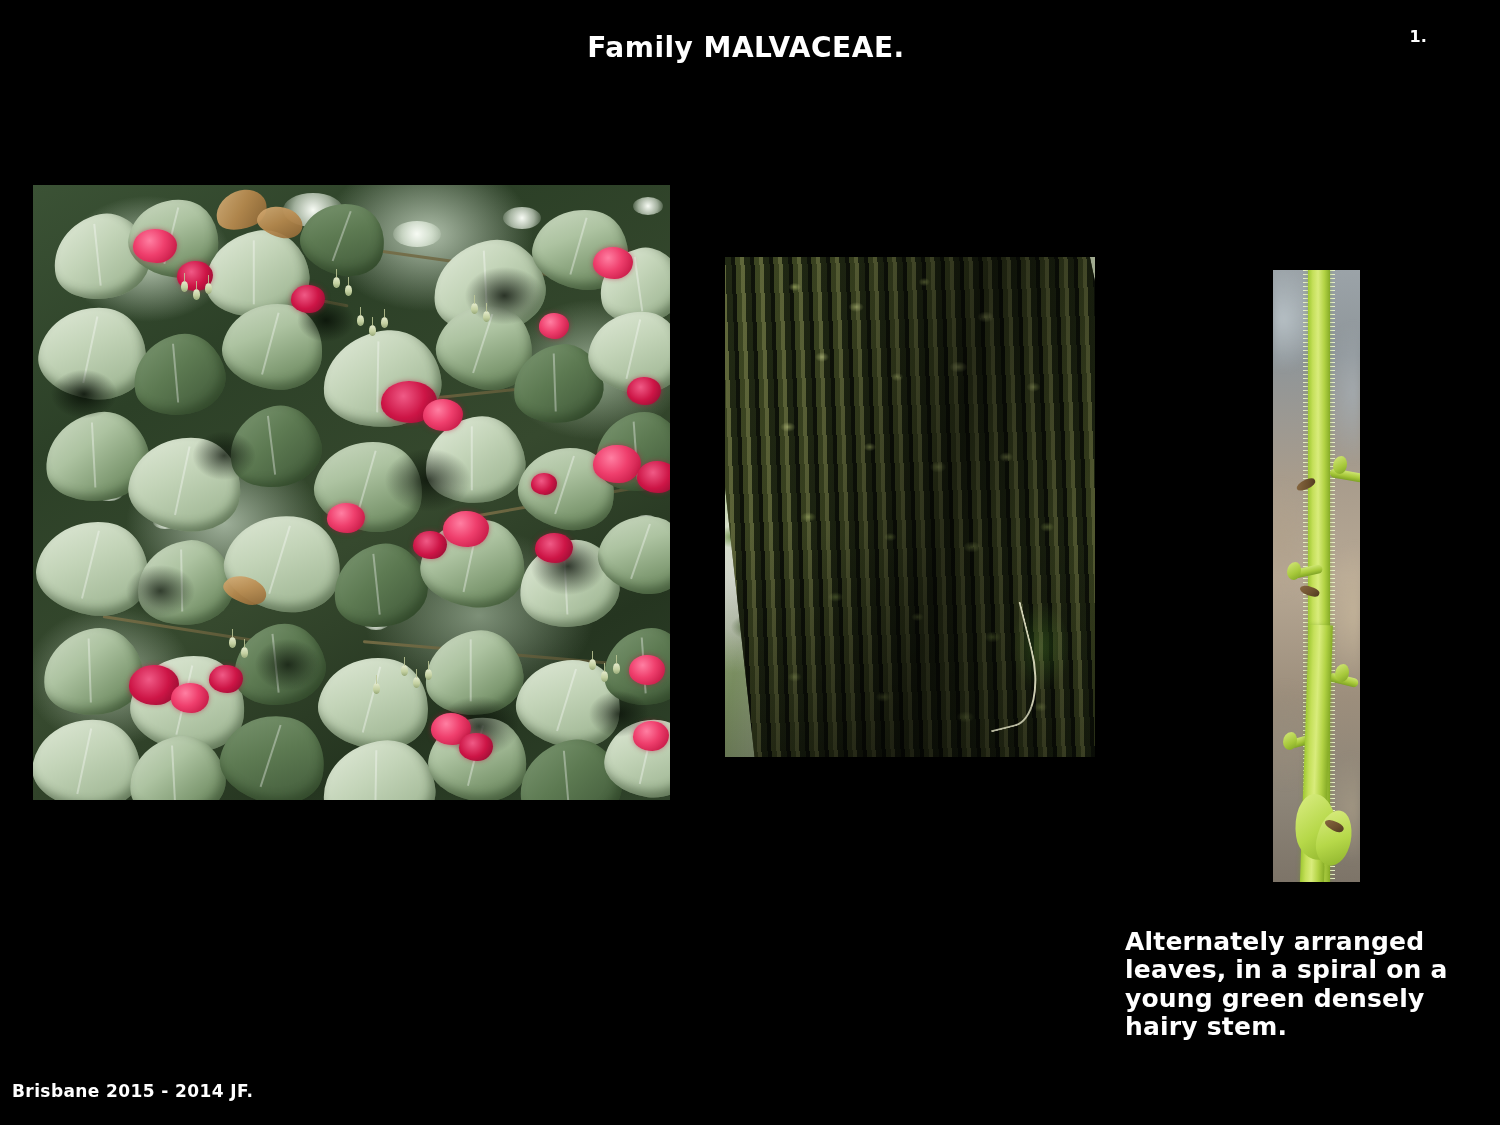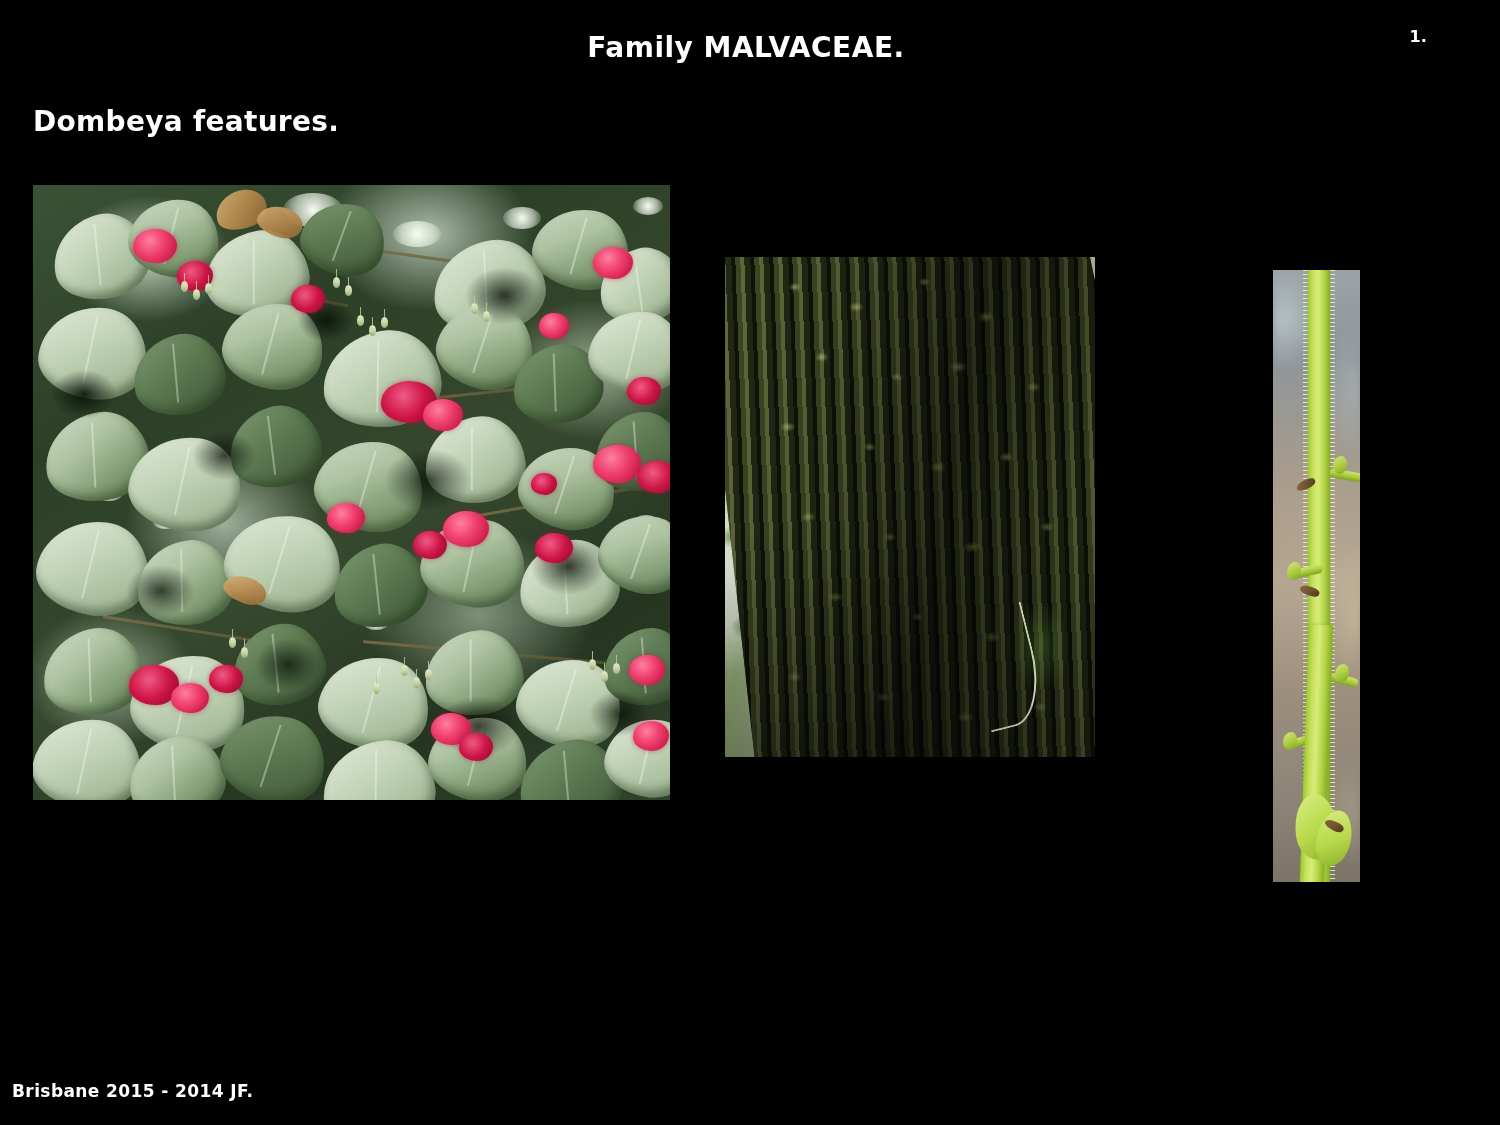--- a/index.html
+++ b/index.html
@@ -363,21 +363,20 @@
 </style>
 </head>
 <body>
 
 <div class="slide">
 
   <div class="hand" id="slide-title">Family MALVACEAE.</div>
 
   <div class="hand" id="page-number">1.</div>
 
-  <div class="hand" id="subtitle">Dombeya features.</div>
 
   <div class="photo" id="photo-canopy">
     <div class="canopy-bg"></div>
 
     <div class="chink" style="left:250px;top:8px;width:60px;height:34px;"></div>
     <div class="chink" style="left:360px;top:36px;width:48px;height:26px;"></div>
     <div class="chink" style="left:470px;top:22px;width:38px;height:22px;"></div>
     <div class="chink" style="left:545px;top:70px;width:34px;height:20px;"></div>
     <div class="chink" style="left:600px;top:12px;width:30px;height:18px;"></div>
     <div class="chink" style="left:540px;top:200px;width:26px;height:16px;"></div>
@@ -525,16 +524,20 @@
 
     <div class="stem-shaft lower"></div>
 
     <div class="stem-tipleaf" style="left:22px;top:524px;width:42px;height:66px;transform:rotate(-8deg);"></div>
     <div class="stem-tipleaf" style="left:44px;top:540px;width:34px;height:56px;transform:rotate(10deg);"></div>
     <div class="stipule" style="left:50px;top:556px;transform:rotate(28deg);"></div>
   </div>
 
 
 
+  <div class="hand caption" id="caption-stem">Alternately arranged
+leaves, in a spiral on a
+young green densely
+hairy stem.</div>
 
   <div class="hand" id="footer-credit">Brisbane 2015 - 2014  JF.</div>
 
 </div>
 
 </body></html>

